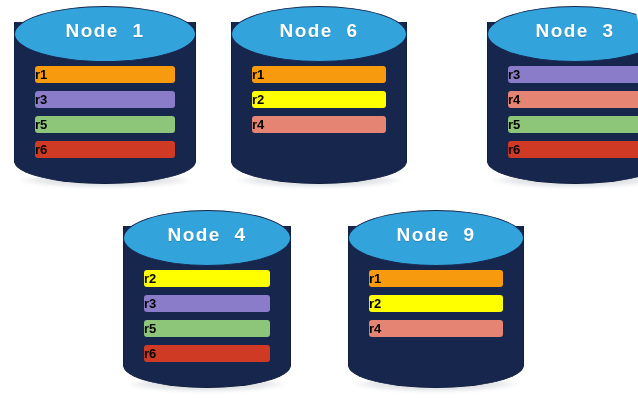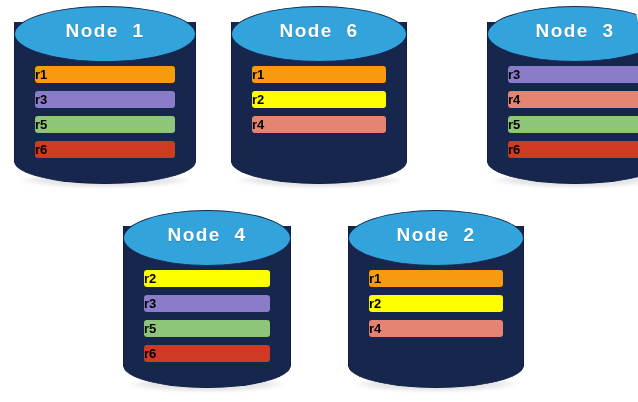--- a/index.html
+++ b/index.html
@@ -157,20 +157,20 @@
         <div class="replica-bar" style="background: rgb(255, 255, 0);">r2</div>
         <div class="replica-bar" style="background: rgb(138, 124, 200);">r3</div>
         <div class="replica-bar" style="background: rgb(141, 197, 121);">r5</div>
         <div class="replica-bar" style="background: rgb(206, 58, 35);">r6</div>
       </div>
     </div>
     <div class="node" style="left: 348px; top: 210px; width: 176px; height: 178px;">
       <div class="cyl-shadow"></div>
       <div class="cyl-body" style="background: rgb(23, 38, 77);"></div>
       <div class="cyl-top" style="background: rgb(51, 163, 220);"></div>
-      <div class="node-label">Node  2</div>
+      <div class="node-label">Node  9</div>
       <div class="replica-stack">
         <div class="replica-bar" style="background: rgb(248, 154, 14);">r1</div>
         <div class="replica-bar" style="background: rgb(255, 255, 0);">r2</div>
         <div class="replica-bar" style="background: rgb(229, 132, 115);">r4</div>
       </div>
     </div>
   </div>
 
 </body></html>

